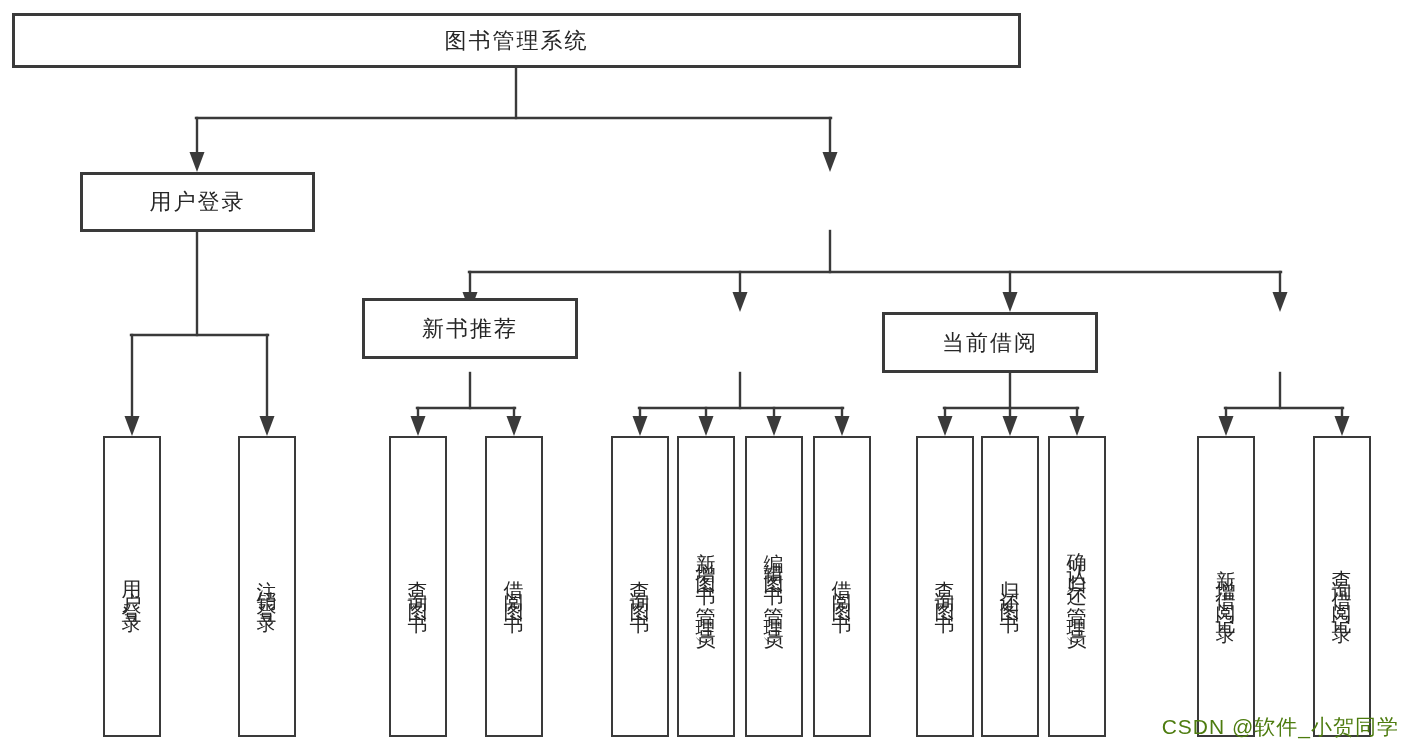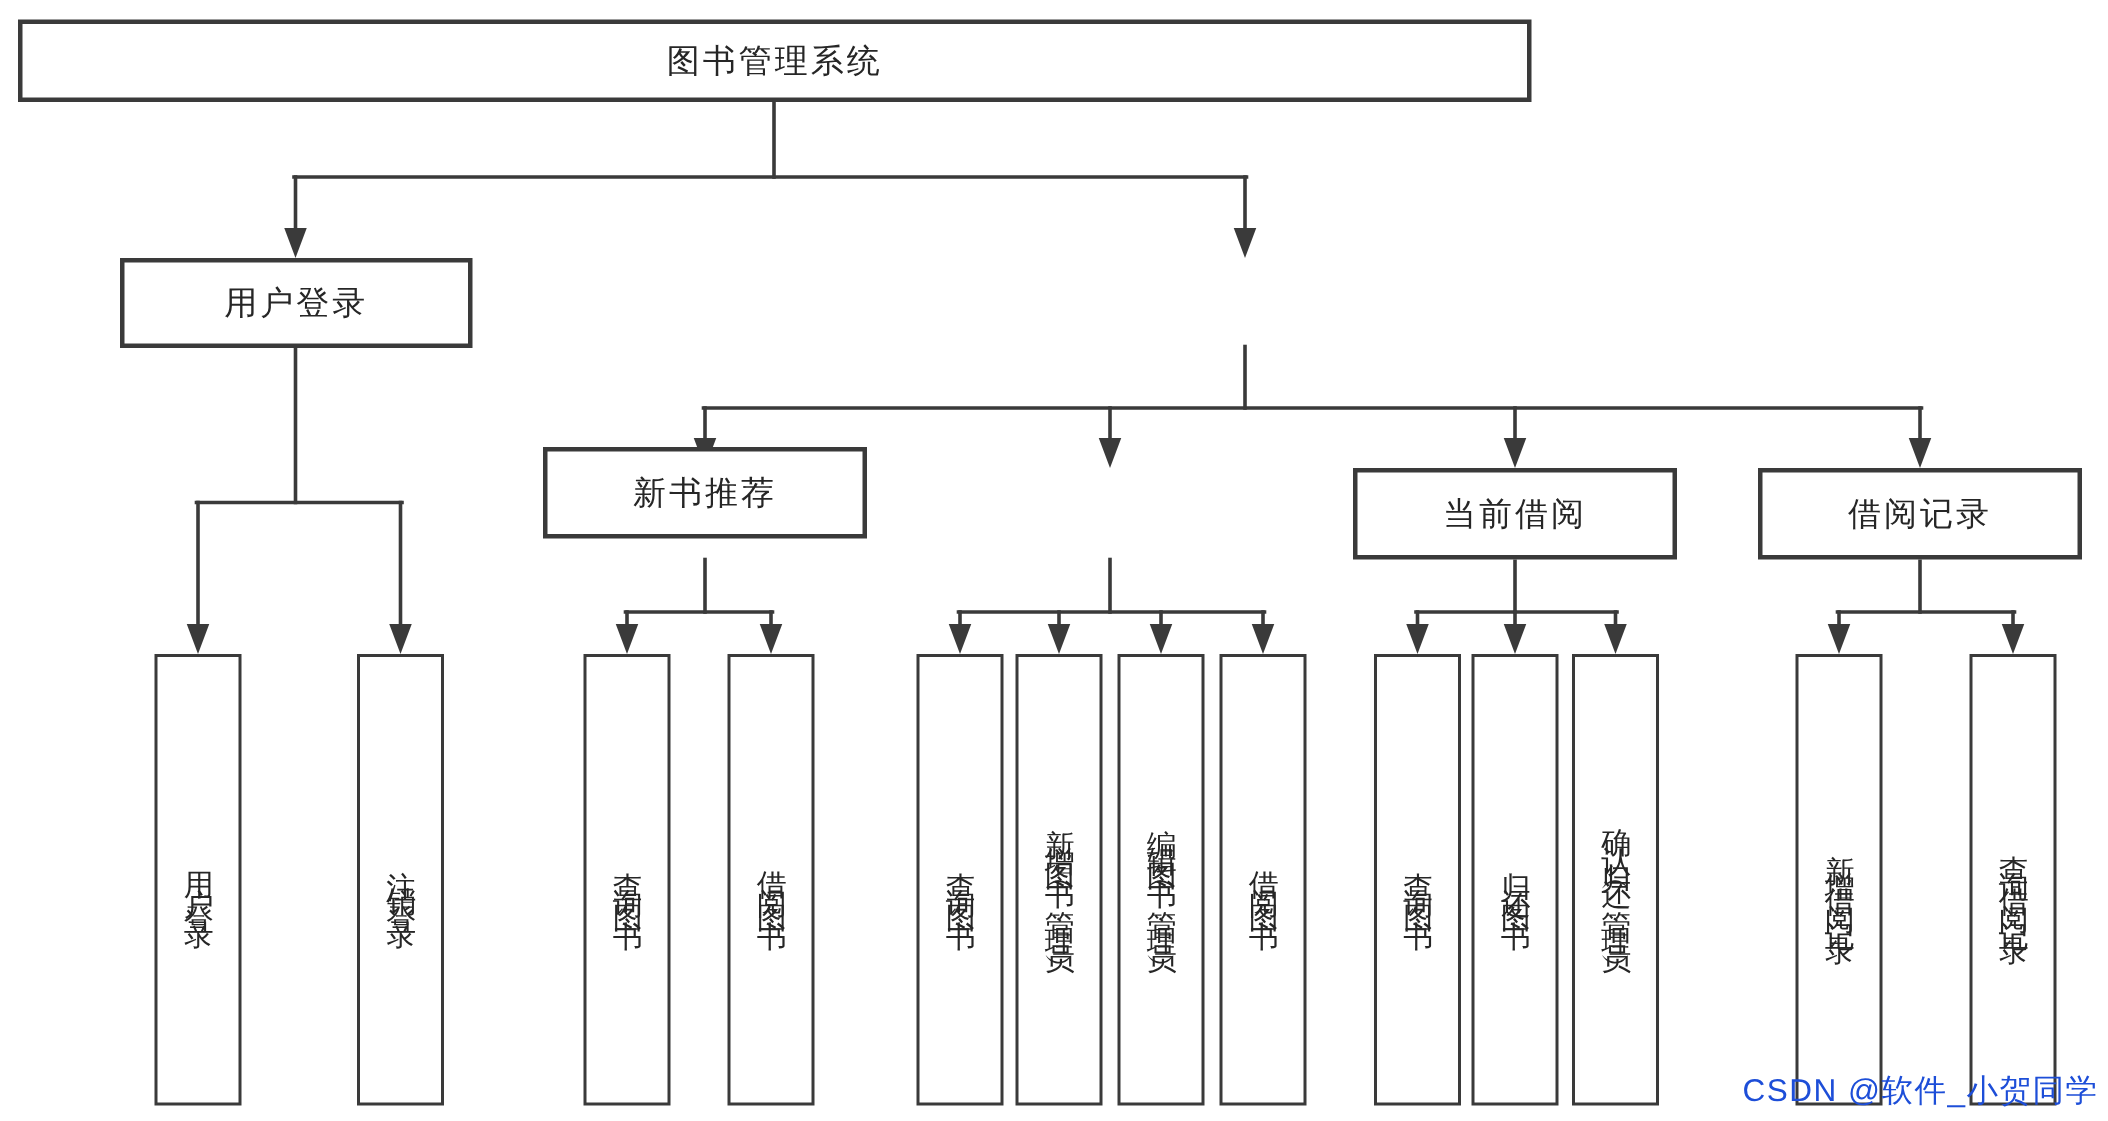--- a/index.html
+++ b/index.html
@@ -13,21 +13,21 @@
     border:3px solid #3a3a3a;display:flex;align-items:center;justify-content:center;
     font-size:22px;letter-spacing:2px;white-space:nowrap;
   }
   .node.leaf{border-width:2px;}
   .vtext{
     writing-mode:vertical-rl;text-orientation:mixed;
     font-size:20px;letter-spacing:11px;line-height:1;
   }
   .watermark{
     position:absolute;right:6px;bottom:6px;font-size:21px;letter-spacing:1px;
-    color:#1d4ed8;white-space:nowrap;
+    color:#4d7c0f;white-space:nowrap;
   }
   line{stroke:#3a3a3a;stroke-width:2.4;stroke-linecap:square;}
   polygon{fill:#3a3a3a;}
 </style>
 </head>
 <body>
 
 <div id="canvas">
 
   <svg id="wires" viewBox="0 0 1405 747">
@@ -110,25 +110,22 @@
     <span>图书管理系统</span>
   </div>
 
   <div class="node" style="left:80px;top:172px;width:235px;height:60px">
     <span>用户登录</span>
   </div>
 
   <div class="node" style="left:362px;top:298px;width:216px;height:61px">
     <span>新书推荐</span>
   </div>
-  <div class="node" style="left:902px;top:312px;width:216px;height:61px">
+  <div class="node" style="left:882px;top:312px;width:216px;height:61px">
     <span>当前借阅</span>
-  </div>
-  <div class="node" style="left:1172px;top:312px;width:216px;height:61px">
-    <span>借阅记录</span>
   </div>
 
   <div class="node leaf" style="left:103px;top:436px;width:58px;height:301px">
     <span class="vtext">用户登录</span>
   </div>
   <div class="node leaf" style="left:238px;top:436px;width:58px;height:301px">
     <span class="vtext">注销登录</span>
   </div>
 
   <div class="node leaf" style="left:389px;top:436px;width:58px;height:301px">

